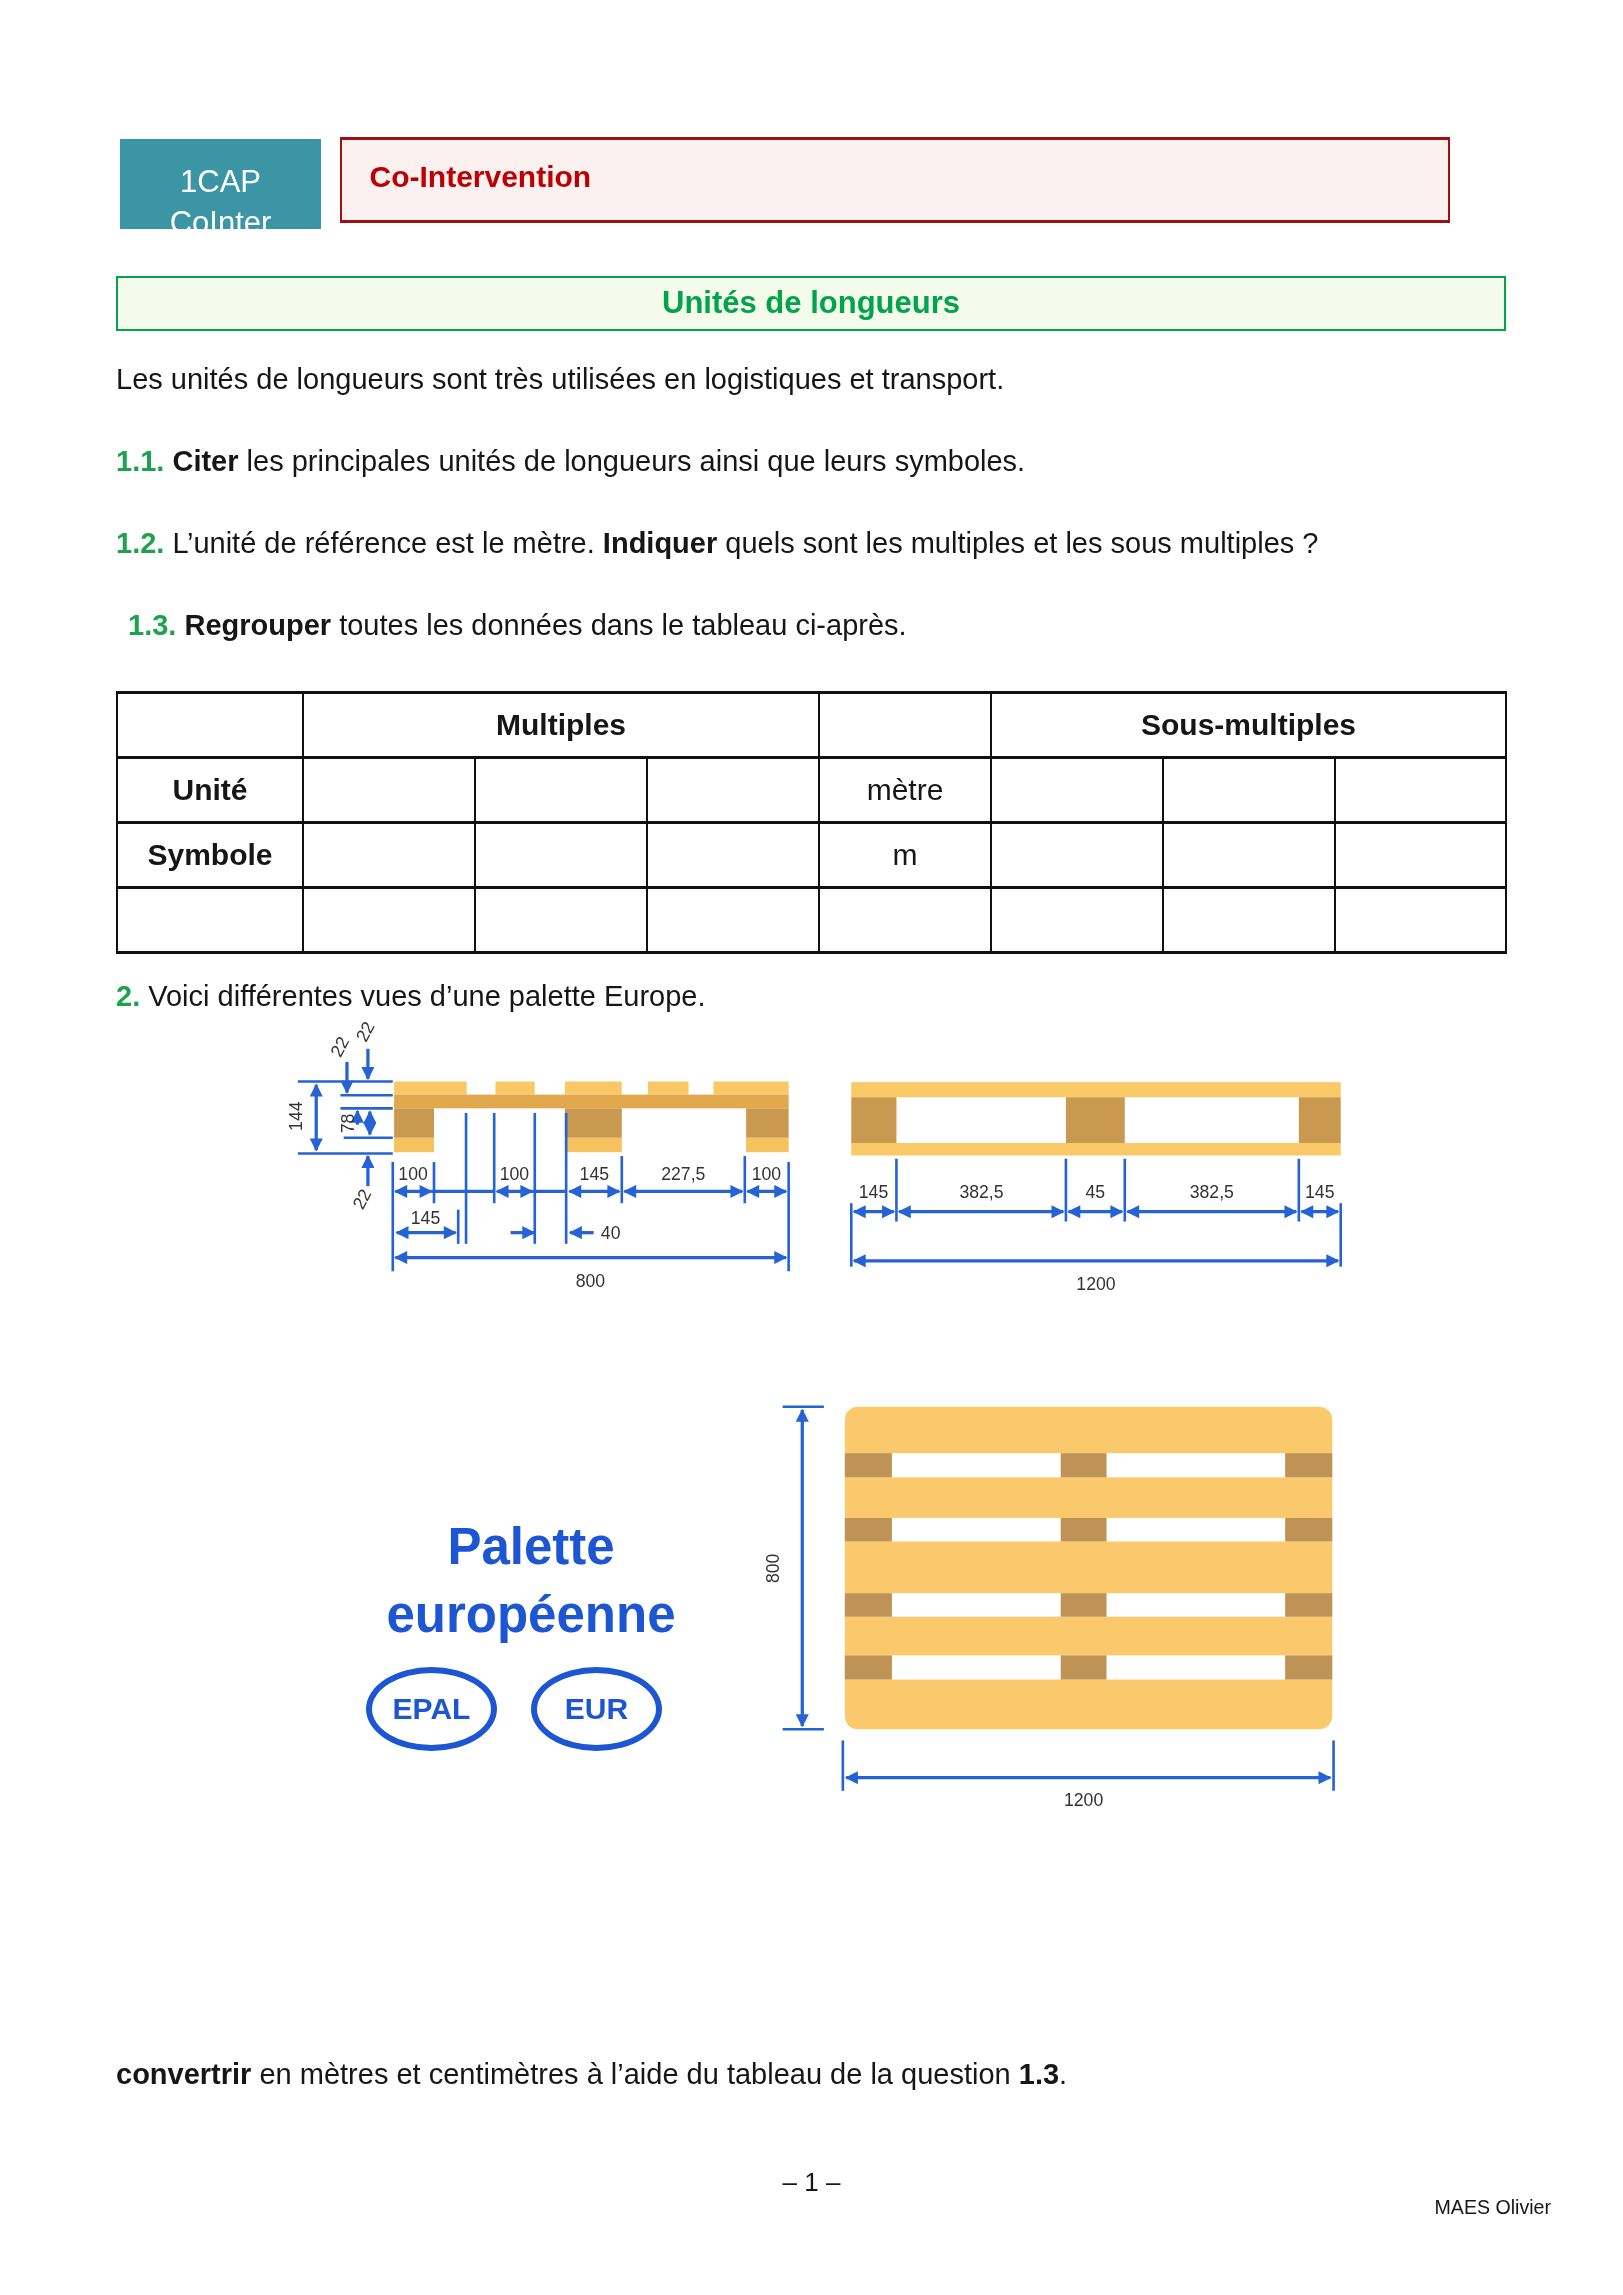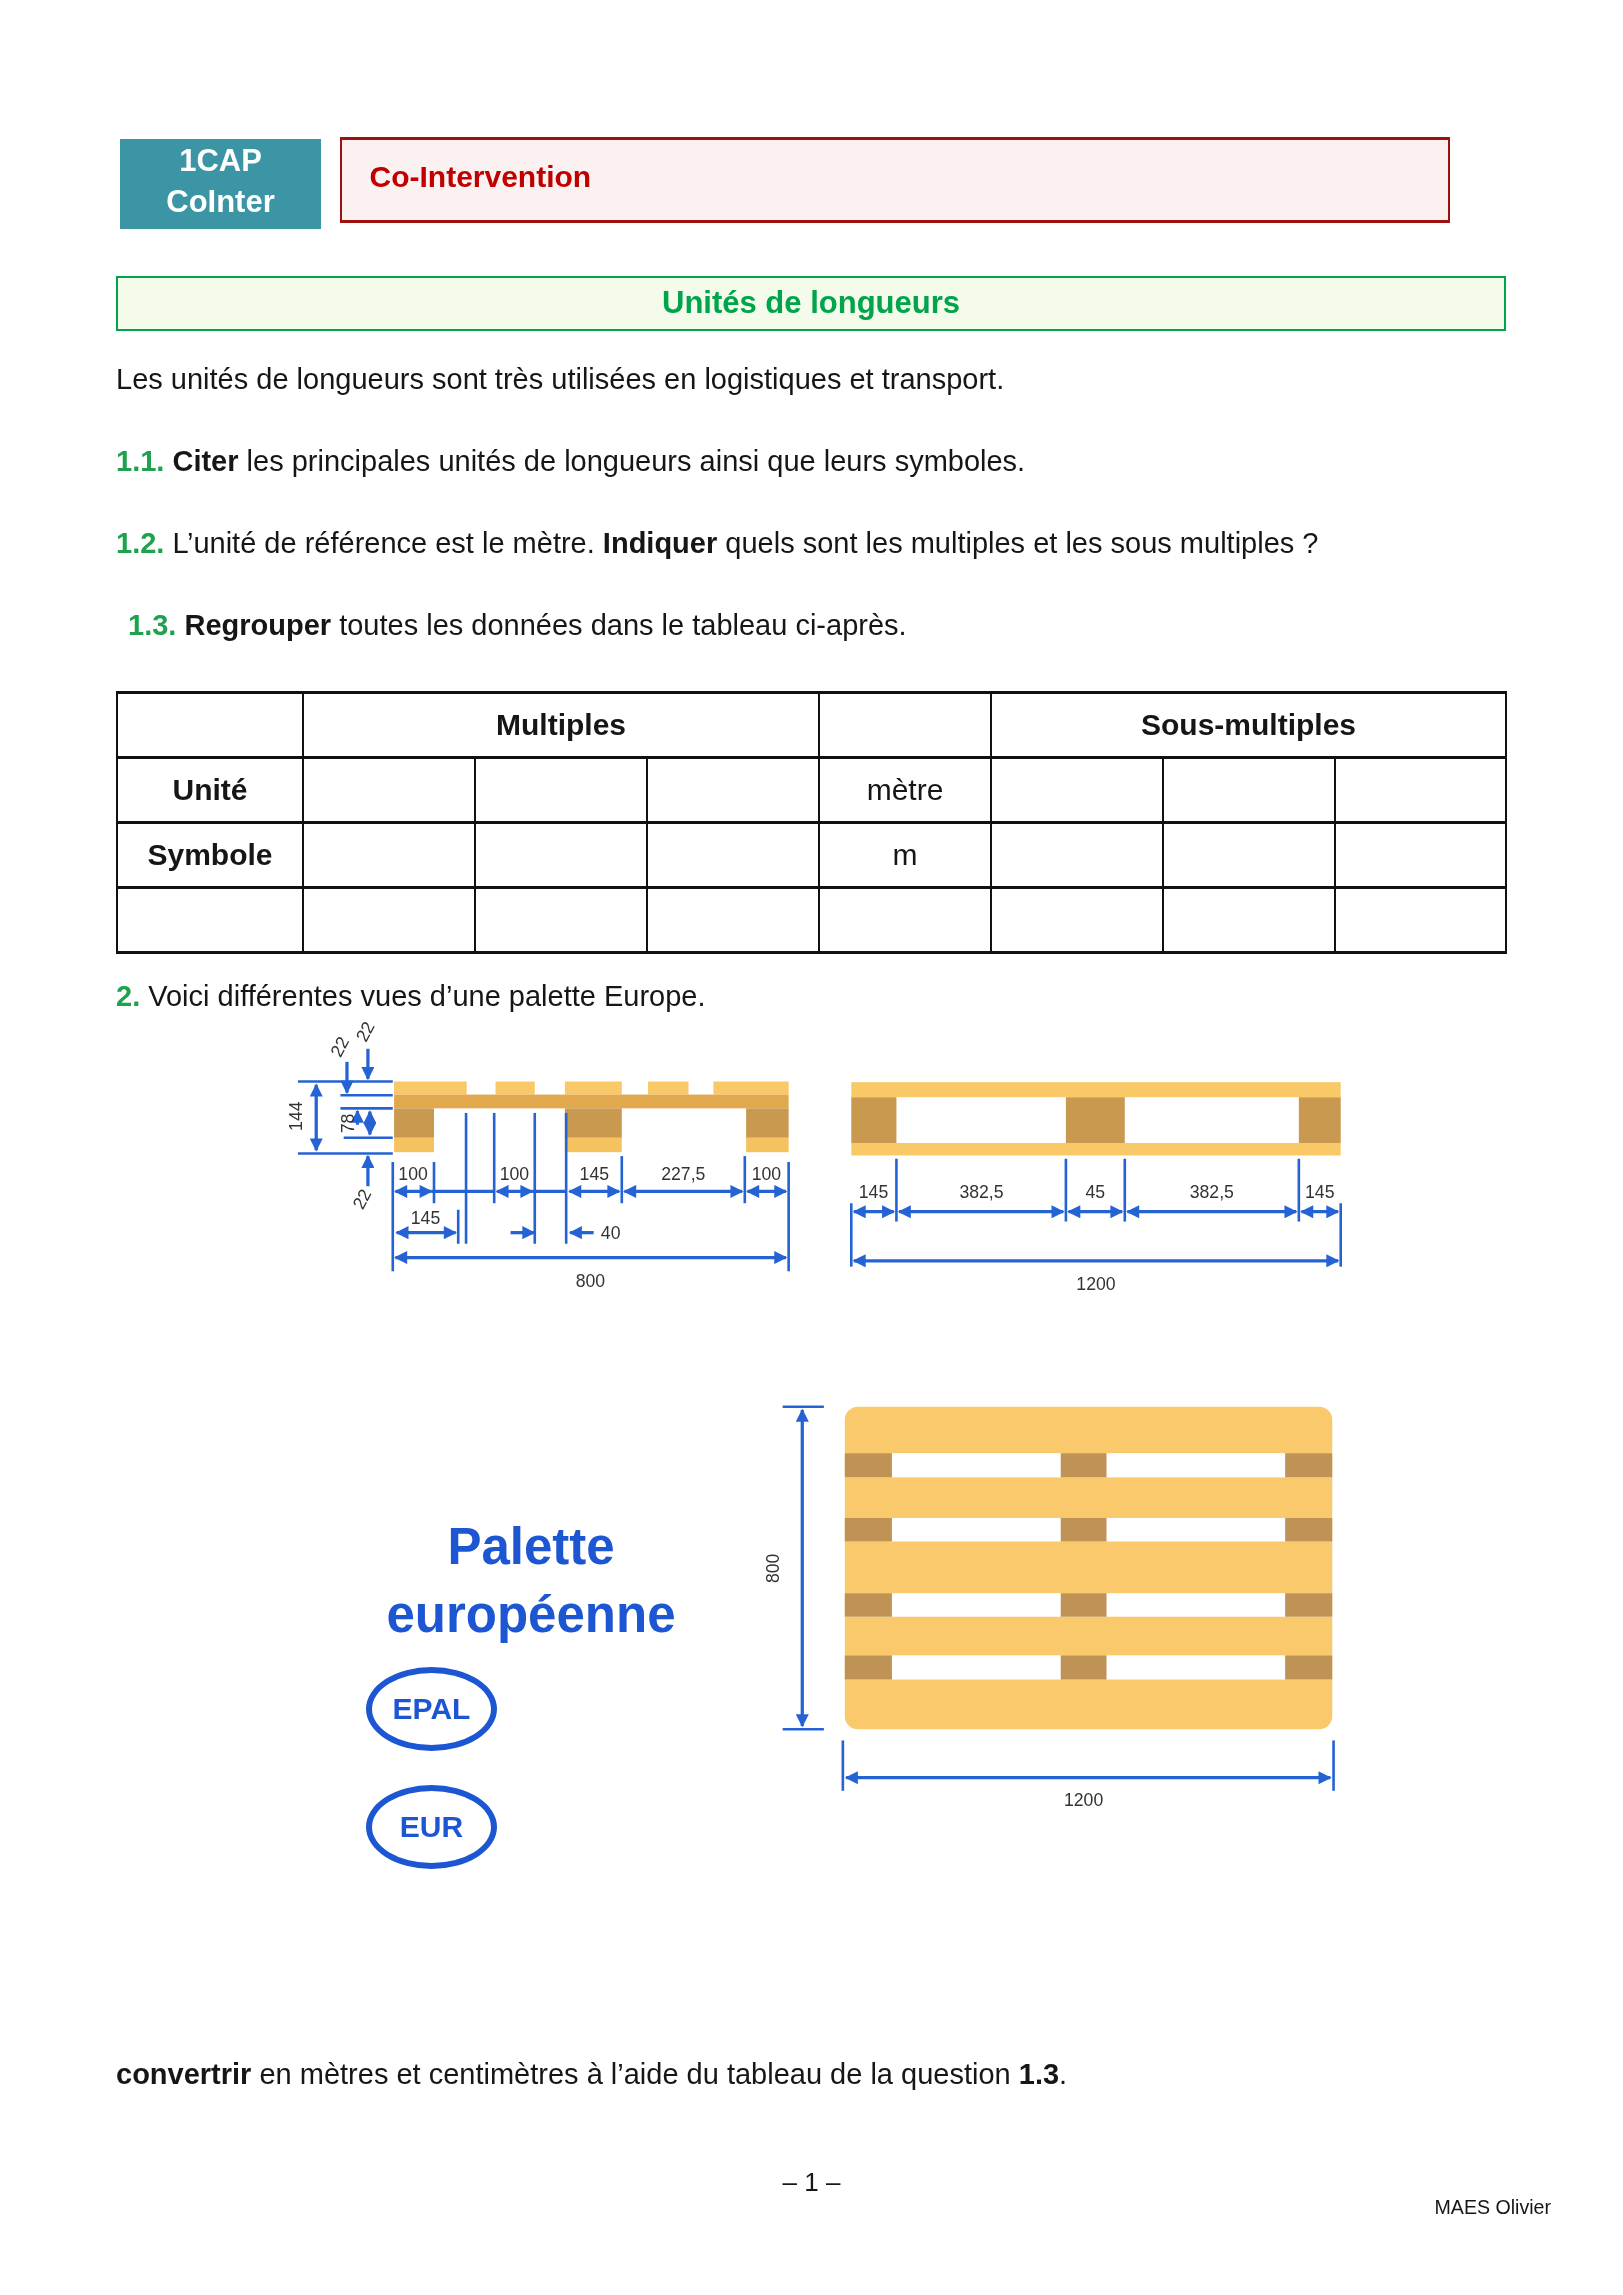--- a/index.html
+++ b/index.html
@@ -1,21 +1,21 @@
 <!DOCTYPE html>
 <html style="font-size:10.5px"><head>
 <meta charset="utf-8">
 <style>
   html,body{margin:0;padding:0;background:#e8e8e8;}
   .page{position:relative;width:1623px;height:2295px;background:#ffffff;
         font-family:"Liberation Sans",sans-serif;color:#161616;overflow:hidden;}
   .abs{position:absolute;}
   
   .badge{left:120px;top:139px;width:201px;height:90px;background:#3b95a5;color:#fff;
-         font-weight:bold;font-size:31px;text-align:center;line-height:41px;padding-top:1px;box-sizing:border-box;}
+         font-weight:normal;font-size:31px;text-align:center;line-height:41px;padding-top:22px;box-sizing:border-box;}
   .coursebox{left:340px;top:137px;width:1110px;height:86px;background:#fcf1f1;
              border-top:3.9px solid #a01010;border-bottom:3.9px solid #a01010;
              border-left:2px solid #a01010;border-right:2px solid #a01010;box-sizing:border-box;}
   .coursebox span{display:block;margin:19.6px 0 0 27.5px;font-weight:bold;font-size:30px;color:#c00000;}
   .titlebox{left:116px;top:276px;width:1390px;height:55px;background:#f4fbeb;border:2.6px solid #00a44a;
             box-sizing:border-box;text-align:center;}
   .titlebox span{font-weight:bold;font-size:31px;color:#00a44a;line-height:50px;}
   
   .para{left:116px;width:1391px;font-size:29px;white-space:nowrap;}
   .para.wrap{white-space:normal;}
@@ -33,21 +33,21 @@
   td.nob{border:none;background:#fff;}
   td.sideonly{border-width:0 2px;background:#fff;}
   
   svg text.dim{font-family:"Liberation Sans",sans-serif;font-size:27px;fill:#333;text-anchor:middle;}
   svg text.dimleft{text-anchor:start;}
   svg .dl{stroke:#2563d4;stroke-width:5;fill:none;}
   svg .ext{stroke:#2563d4;stroke-width:4;fill:none;}
   
   .brandtxt{left:348px;top:1513px;width:366px;text-align:center;color:#1d56d2;font-weight:bold;
             font-size:51px;line-height:68px;}
-  .badges{left:366px;top:1667px;width:366px;display:flex;gap:34px;flex-direction:column;}
+  .badges{left:366px;top:1667px;width:366px;display:flex;gap:34px;}
   .oval{width:131px;height:84px;border:6.5px solid #1d56d2;border-radius:50%;box-sizing:border-box;
         display:flex;align-items:center;justify-content:center;color:#1d56d2;font-weight:bold;font-size:30px;}
   
   .pagenum{left:0;top:2167px;width:1623px;text-align:center;font-size:26px;}
   .author{left:0;top:2196px;width:1551px;text-align:right;font-size:19.6px;}
 </style>
 </head>
 <body>
 
 <div class="page">

